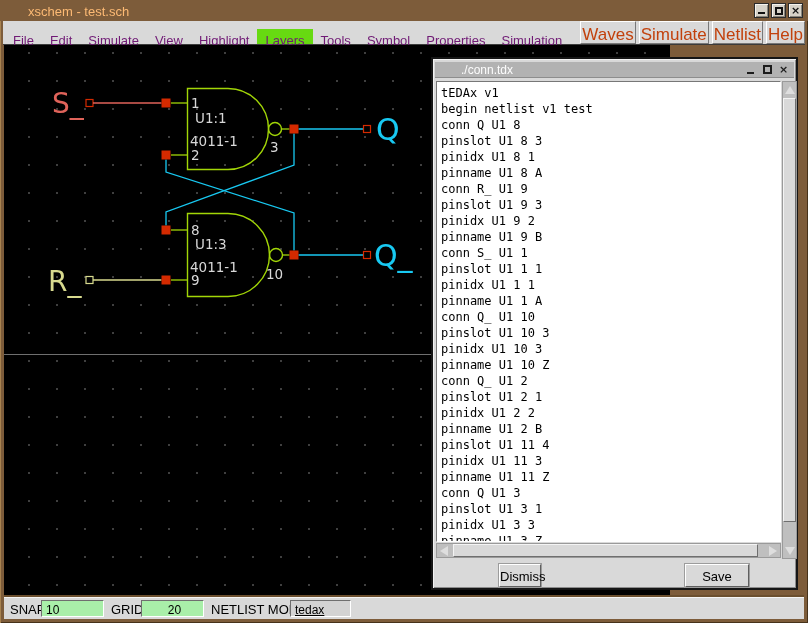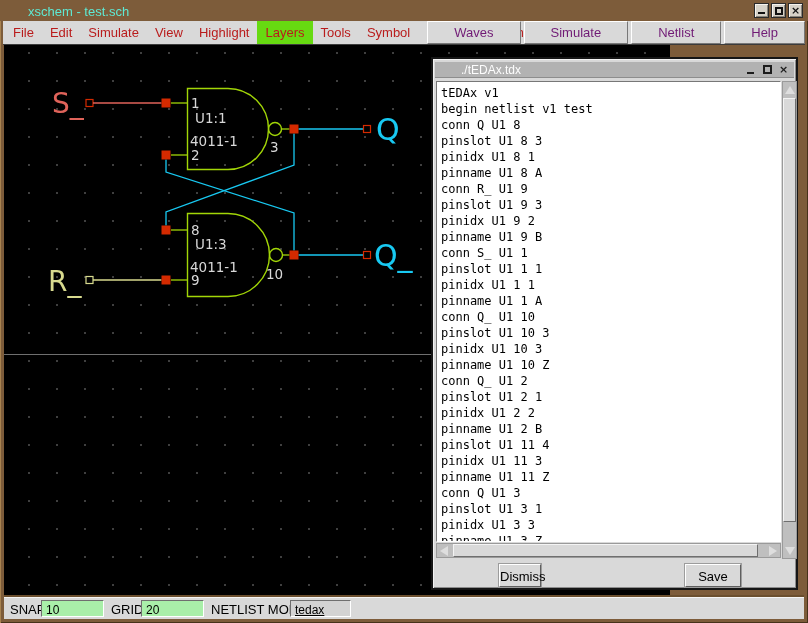--- a/index.html
+++ b/index.html
@@ -5,36 +5,36 @@
   html,body { margin:0; padding:0; background:#555; }
   * { box-sizing:border-box; }
   .window {
     position:relative; width:808px; height:623px;
     background:#7d5c3a; overflow:hidden;
     font-family:"Liberation Sans",sans-serif;
     box-shadow: inset 1px 1px 0 #a8824f, inset -1px -1px 0 #46321a;
   }
   
   .titlebar { position:absolute; top:0; left:0; right:0; height:21px; background:#7d5c3a; }
-  .title-text { position:absolute; left:28px; top:4px; font-size:13px; color:#5eead4; }
+  .title-text { position:absolute; left:28px; top:4px; font-size:13px; color:#fdba74; }
   .win-btn {
     position:absolute; top:3px; width:15px; height:15px; background:#d6d2c8;
     border:1px solid #2b2b2b; box-shadow: inset 1px 1px 0 #f5f3ee, inset -1px -1px 0 #8a867c;
   }
   .win-btn .bar { position:absolute; left:3px; bottom:3px; width:7px; height:2px; background:#111; }
   .win-btn .box { position:absolute; left:2.5px; top:2.5px; width:8px; height:8px; border:2px solid #111; }
   .win-btn .x { position:absolute; left:0; top:0; width:13px; height:13px; font:bold 11px/13px "DejaVu Sans",sans-serif; text-align:center; color:#111; }
   
   .menubar { position:absolute; top:21px; left:3px; right:3px; height:24px; background:#d9d9d9; border-bottom:1px solid #3c3c3c; }
   .menu-left { position:absolute; left:2px; top:0; height:23px; display:flex; }
-  .menu-item { padding:4px 8px; font-size:13px; color:#b91c1c; white-space:nowrap; }
+  .menu-item { padding:4px 8px; font-size:13px; color:#701a75; white-space:nowrap;margin-top:8px; }
   .menu-item.active { background:#67da11; }
   .menu-right { position:absolute; right:0; top:0; height:23px; display:flex; }
   .menu-btn {
-    padding:3px 26px; font-size:13px; color:#701a75; background:#d9d9d9; white-space:nowrap;
+    padding:3px 1px; font-size:17px; color:#c2410c; background:#d9d9d9; white-space:nowrap;
     border:1px solid; border-color:#ffffff #787878 #787878 #ffffff; margin-left:3px;
   }
   
   .canvas {
     position:absolute; top:45px; left:4px; width:666px; height:552px; background:#000;
     background-image: radial-gradient(circle, #3f3f3f 1px, rgba(0,0,0,0) 1.4px);
     background-size:28px 28px; background-position:11px 22px;
   }
   .canvas svg { position:absolute; left:0; top:0; }
   
@@ -175,21 +175,21 @@
         <text x="191" y="285" font-size="13.5" fill="#d8d8d8">9</text>
         <text x="266" y="279" font-size="13.5" fill="#d8d8d8">10</text>
         <text x="195" y="249" font-size="13.5" fill="#d8d8d8">U1:3</text>
         <text x="190" y="272" font-size="13.5" fill="#d8d8d8">4011-1</text>
       </g>
     </svg>
   </div>
 
   <div class="dialog">
     <div class="dlg-titlebar">
-      <span class="dlg-title">./tEDAx.tdx</span>
+      <span class="dlg-title">./conn.tdx</span>
       <span class="dlg-btn-ico" style="right:36px;">
           <span class="bar"></span>
         </span>
       <span class="dlg-btn-ico" style="right:20px;">
           <span class="box"></span>
         </span>
       <span class="dlg-btn-ico" style="right:4px;">
           <span class="x">×</span>
         </span>
     </div>
@@ -246,25 +246,25 @@
       <span class="sb-arrow" style="left:1px; top:0;">
           <span class="tri-left"></span>
         </span>
       <div class="sb-thumb" style="left:16px; top:0; width:305px; height:13px;"></div>
       <span class="sb-arrow" style="right:1px; top:0;">
           <span class="tri-right"></span>
         </span>
     </div>
 
     <div class="dlg-button" style="left:66px; top:505px; width:42px;">Dismiss</div>
-    <div class="dlg-button" style="left:252px; top:505px; width:56px;">Save</div>
+    <div class="dlg-button" style="left:252px; top:505px; width:64px;">Save</div>
   </div>
 
   <div class="statusbar">
     <span class="sb-label" style="left:6px;">SNAP:</span>
     <span class="sb-input sb-green" style="left:37px; width:63px;">10</span>
     <span class="sb-label" style="left:107px;">GRID:</span>
-    <span class="sb-input sb-green" style="left:137px; width:63px;">20</span>
+    <span class="sb-input sb-green" style="left:137px; width:63px;text-align:center;">20</span>
     <span class="sb-label" style="left:207px;">NETLIST MODE:</span>
     <span class="sb-input sb-gray" style="left:286px; width:61px;">tedax</span>
   </div>
 
 </div>
 
 </body></html>

